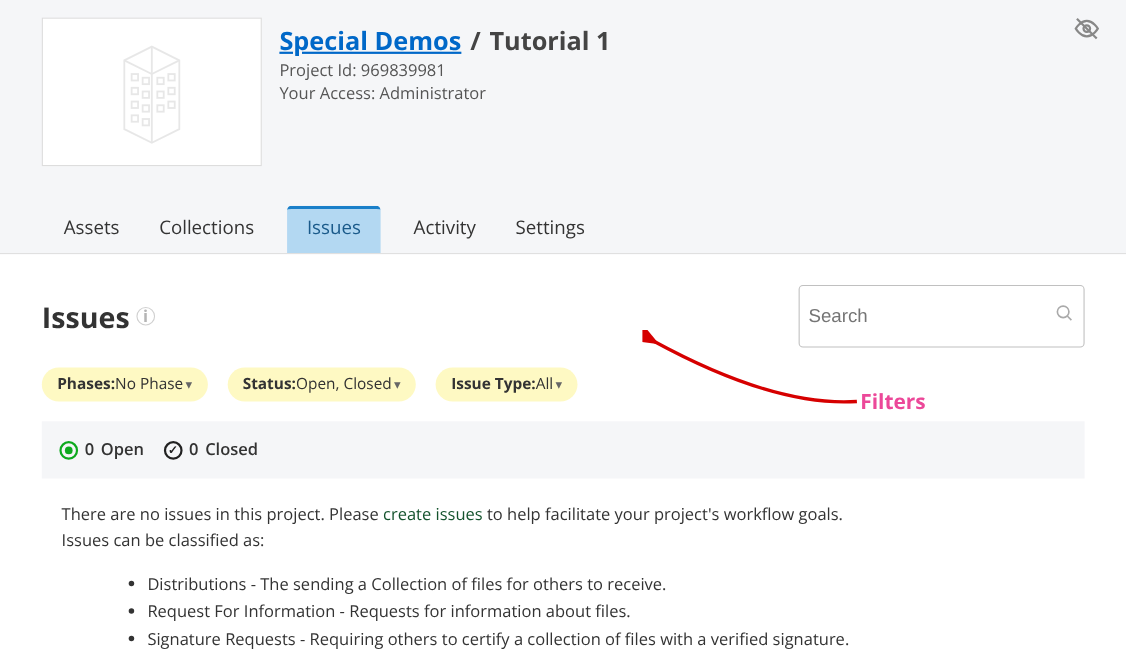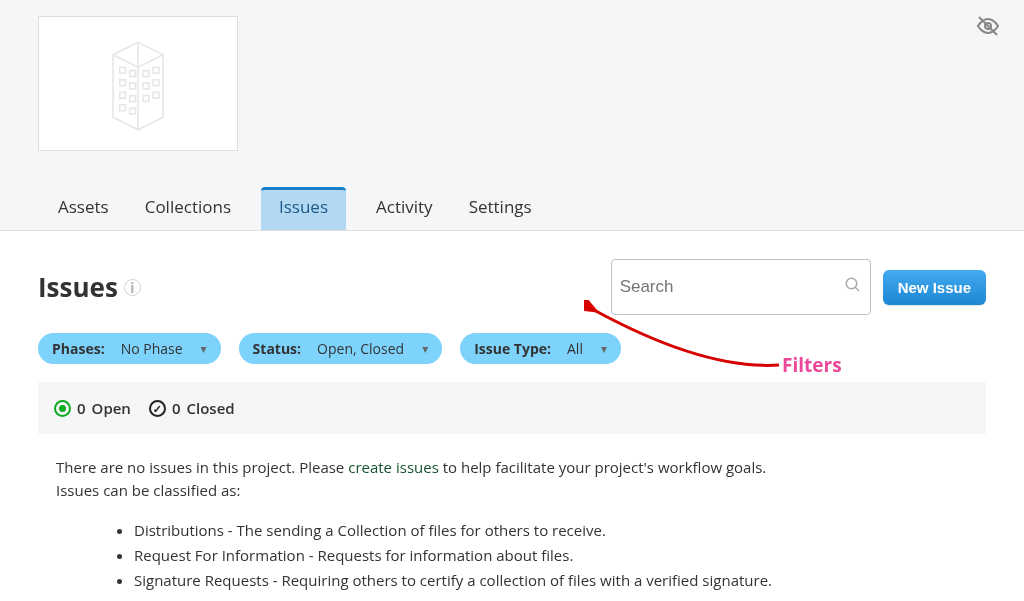--- a/index.html
+++ b/index.html
@@ -20,21 +20,21 @@
     .content { padding: 28px 38px; }
     .page-head { display: flex; align-items: center; justify-content: space-between; margin-bottom: 18px; }
     .page-title { font-size: 26px; font-weight: 700; display: flex; align-items: center; gap: 6px; }
     .page-title .info-icon { color: #b5b5b5; font-size: 15px; border: 1px solid #d0d0d0; border-radius: 50%; width: 17px; height: 17px; display: inline-flex; align-items: center; justify-content: center; }
     .page-head-right { display: flex; gap: 12px; align-items: center; }
     .search-box { display: flex; align-items: center; border: 1px solid #c0c0c0; border-radius: 4px; padding: 16px 8px; width: 260px; background: #fff; }
     .search-box input { border: none; outline: none; font-size: 17px; color: #777; flex: 1; background: transparent; }
     .search-box .search-icon { color: #999; }
     .new-btn { background: linear-gradient(#43aaf0, #1c87d4); color: #fff; font-size: 15px; font-weight: 600; border: none; border-radius: 6px; padding: 9px 15px; cursor: pointer; box-shadow: 0 1px 0 rgba(0,0,0,0.1); }
     .filters { display: flex; gap: 18px; margin-bottom: 18px; position: relative; }
-    .filter-pill { background: #7dd3fc; border-radius: 20px; padding: 6px 14px; font-size: 14px; color: #333; cursor: pointer; display: flex; align-items: center; gap: 16px; text-align: right; }
+    .filter-pill { background: #fef9c3; border-radius: 20px; padding: 6px 14px; font-size: 14px; color: #333; cursor: pointer; display: flex; align-items: center; gap: 0; text-align: right; }
     .filter-pill .label { font-weight: 700; }
     .filter-pill .caret { color: #666; font-size: 12px; margin-left: 2px; }
     .status-bar { background: #f5f6f8; padding: 16px 16px; display: flex; gap: 18px; align-items: center; margin-bottom: 22px; }
     .status-item { display: flex; gap: 6px; align-items: center; font-size: 15px; font-weight: 600; color: #333; }
     .status-dot-open { width: 17px; height: 17px; border-radius: 50%; border: 2px solid #0daa1e; display: inline-flex; align-items: center; justify-content: center; }
     .status-dot-open::after { content: ''; width: 7px; height: 7px; background: #0daa1e; border-radius: 50%; }
     .status-dot-closed { width: 17px; height: 17px; border-radius: 50%; border: 2px solid #222; display: inline-flex; align-items: center; justify-content: center; color: #222; font-size: 11px; font-weight: 900; }
     .empty-text { font-size: 15px; color: #333; padding-left: 18px; line-height: 1.55; }
     .empty-text a { color: #14532d; text-decoration: none; cursor: pointer; }
     .empty-text ul { margin-top: 16px; padding-left: 38px; }
@@ -61,20 +61,35 @@
         <rect x="28" y="85" width="7" height="7"></rect>
           <rect x="40" y="89" width="7" height="7"></rect>
         <rect x="56" y="44" width="7" height="7"></rect>
           <rect x="68" y="40" width="7" height="7"></rect>
         <rect x="56" y="59" width="7" height="7"></rect>
           <rect x="68" y="55" width="7" height="7"></rect>
         <rect x="56" y="74" width="7" height="7"></rect>
           <rect x="68" y="70" width="7" height="7"></rect>
       </svg>
     </div>
+    <div class="header-info">
+      <div class="breadcrumb">
+        <a>Special Demos</a>
+        <span class="sep">/</span>
+        <span>Tutorial 1</span>
+      </div>
+      <div class="header-meta">
+        <span>Project Id:</span>
+        <span>969839981</span>
+      </div>
+      <div class="header-meta">
+        <span>Your Access:</span>
+        <span>Administrator</span>
+      </div>
+    </div>
   </div>
   <span class="eye-icon">
     <svg width="24" height="24" viewBox="0 0 24 24" fill="none" stroke="#888" stroke-width="2">
         <path d="M2 12s4-7 10-7 10 7 10 7-4 7-10 7S2 12 2 12z"></path>
         <circle cx="12" cy="12" r="3"></circle>
         <line x1="3" y1="3" x2="21" y2="21"></line>
       </svg>
   </span>
   <div class="tabs">
     <div class="tab">Assets</div>
@@ -94,21 +109,20 @@
     <div class="page-head-right">
       <div class="search-box">
         <input placeholder="Search" style="">
         <span class="search-icon">
           <svg width="18" height="18" viewBox="0 0 24 24" fill="none" stroke="#aaa" stroke-width="2">
               <circle cx="10" cy="10" r="7"></circle>
               <line x1="20" y1="20" x2="15" y2="15"></line>
             </svg>
         </span>
       </div>
-      <button class="new-btn">New Issue</button>
     </div>
   </div>
 
   <div class="filters">
     <div class="filter-pill">
       <span class="label">Phases:</span>
       <span>No Phase</span>
       <span class="caret">▾</span>
     </div>
     <div class="filter-pill">

